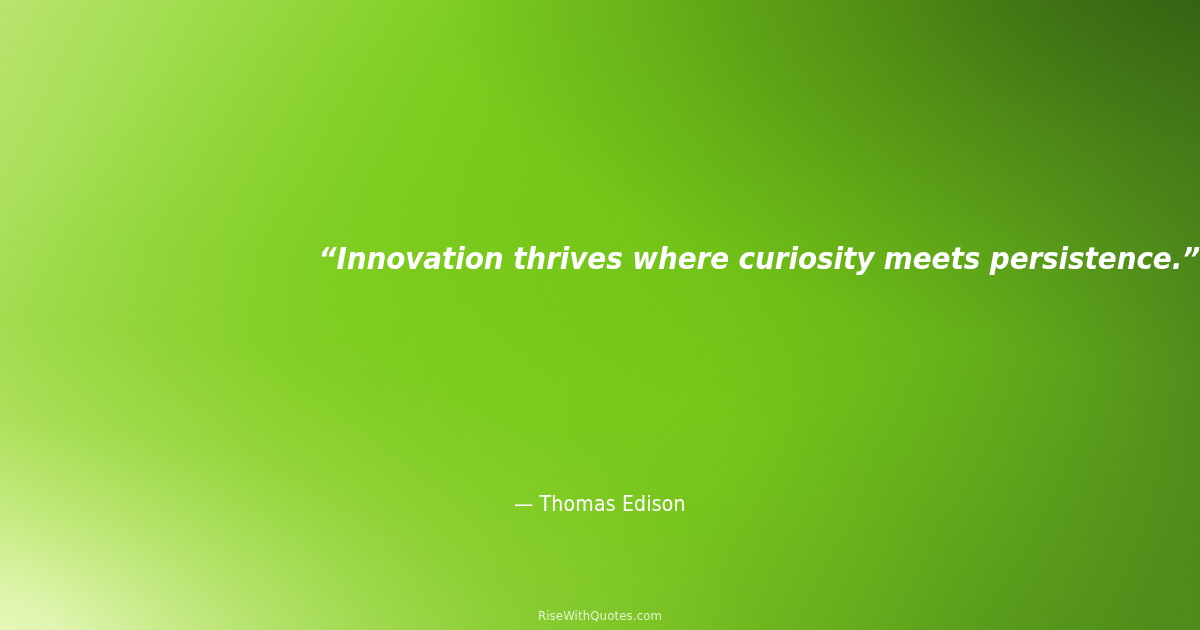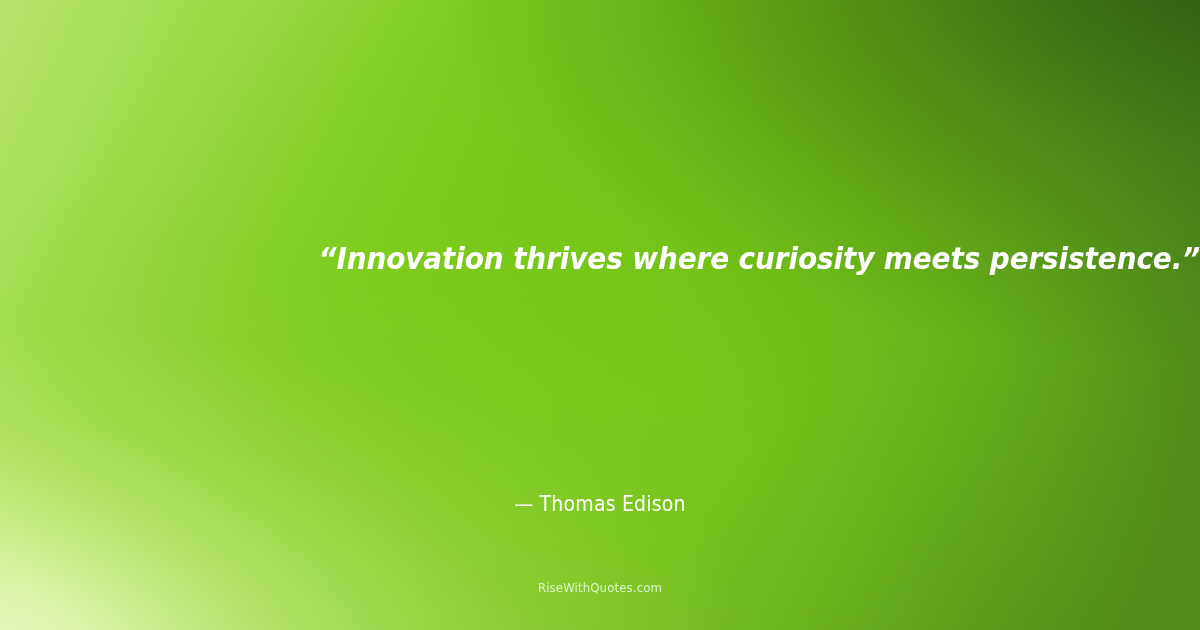--- a/index.html
+++ b/index.html
@@ -110,21 +110,21 @@
     font-size: 21px;
     font-style: normal;
     font-weight: normal;
     color: #ffffff;
     letter-spacing: 0.2px;
     white-space: nowrap;
   }
 
   #watermark {
     position: absolute;
-    top: 580px;
+    top: 608px;
     left: 0;
     width: 1200px;
     text-align: center;
     font-family: "DejaVu Sans Condensed", "DejaVu Sans", sans-serif;
     font-size: 13px;
     font-weight: normal;
     color: rgba(255, 255, 255, 0.78);
     letter-spacing: 0.15px;
     white-space: nowrap;
   }

